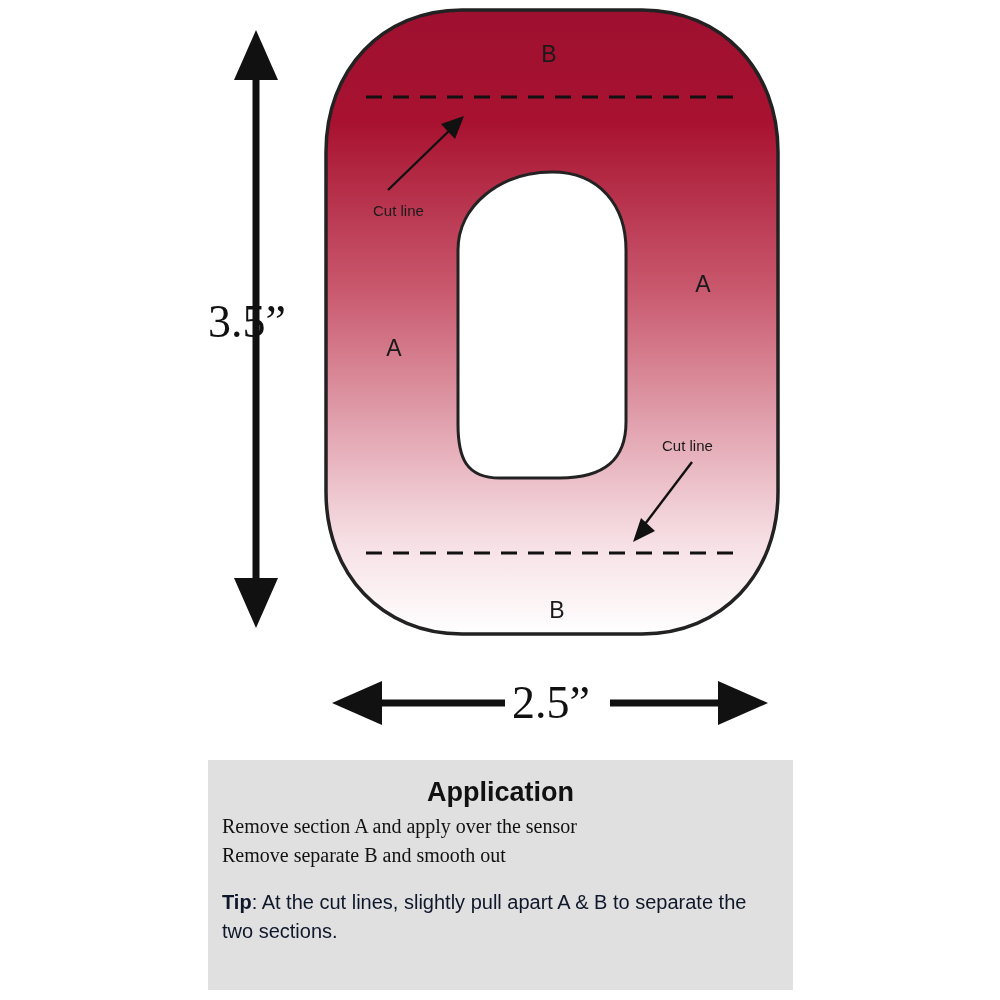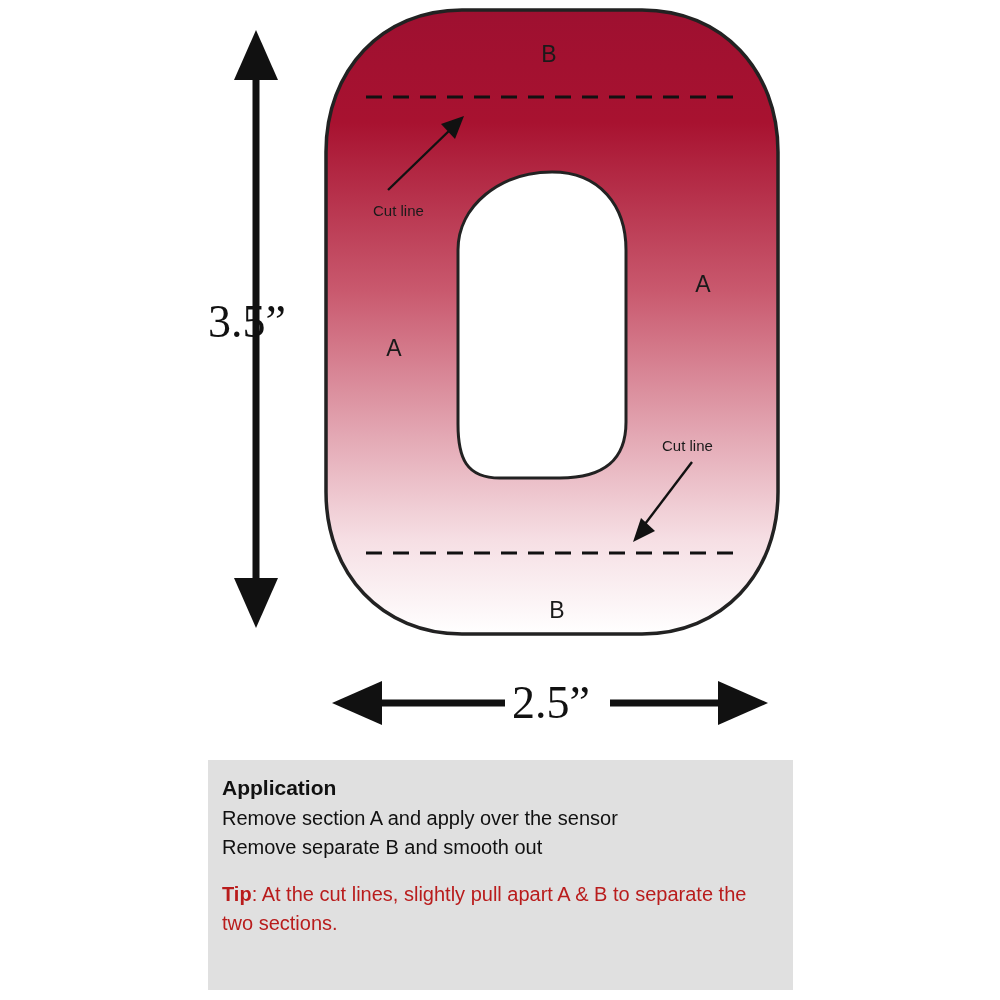--- a/index.html
+++ b/index.html
@@ -46,38 +46,40 @@
     position: absolute;
     left: 208px;
     top: 760px;
     width: 585px;
     height: 230px;
     background: #e0e0e0;
     box-sizing: border-box;
     padding: 14px 14px 10px 14px;
   }
   .note-title {
-    font-size: 21px;
+    font-size: 27px;
     font-weight: bold;
     color: #111111;
     line-height: 1.35;
     margin: 0 0 2px 0;
+    text-align: center;
   }
   .note-line {
     font-size: 20px;
     color: #111111;
     line-height: 1.45;
     margin: 0;
+    font-family: Liberation Serif, serif;
   }
   .note-gap {
     height: 18px;
   }
   .note-tip {
     font-size: 20px;
-    color: #b91c1c;
+    color: #0f172a;
     line-height: 1.45;
     margin: 0;
   }
   .note-tip b {
     font-weight: bold;
   }
 </style>
 </head>
 <body>
 

